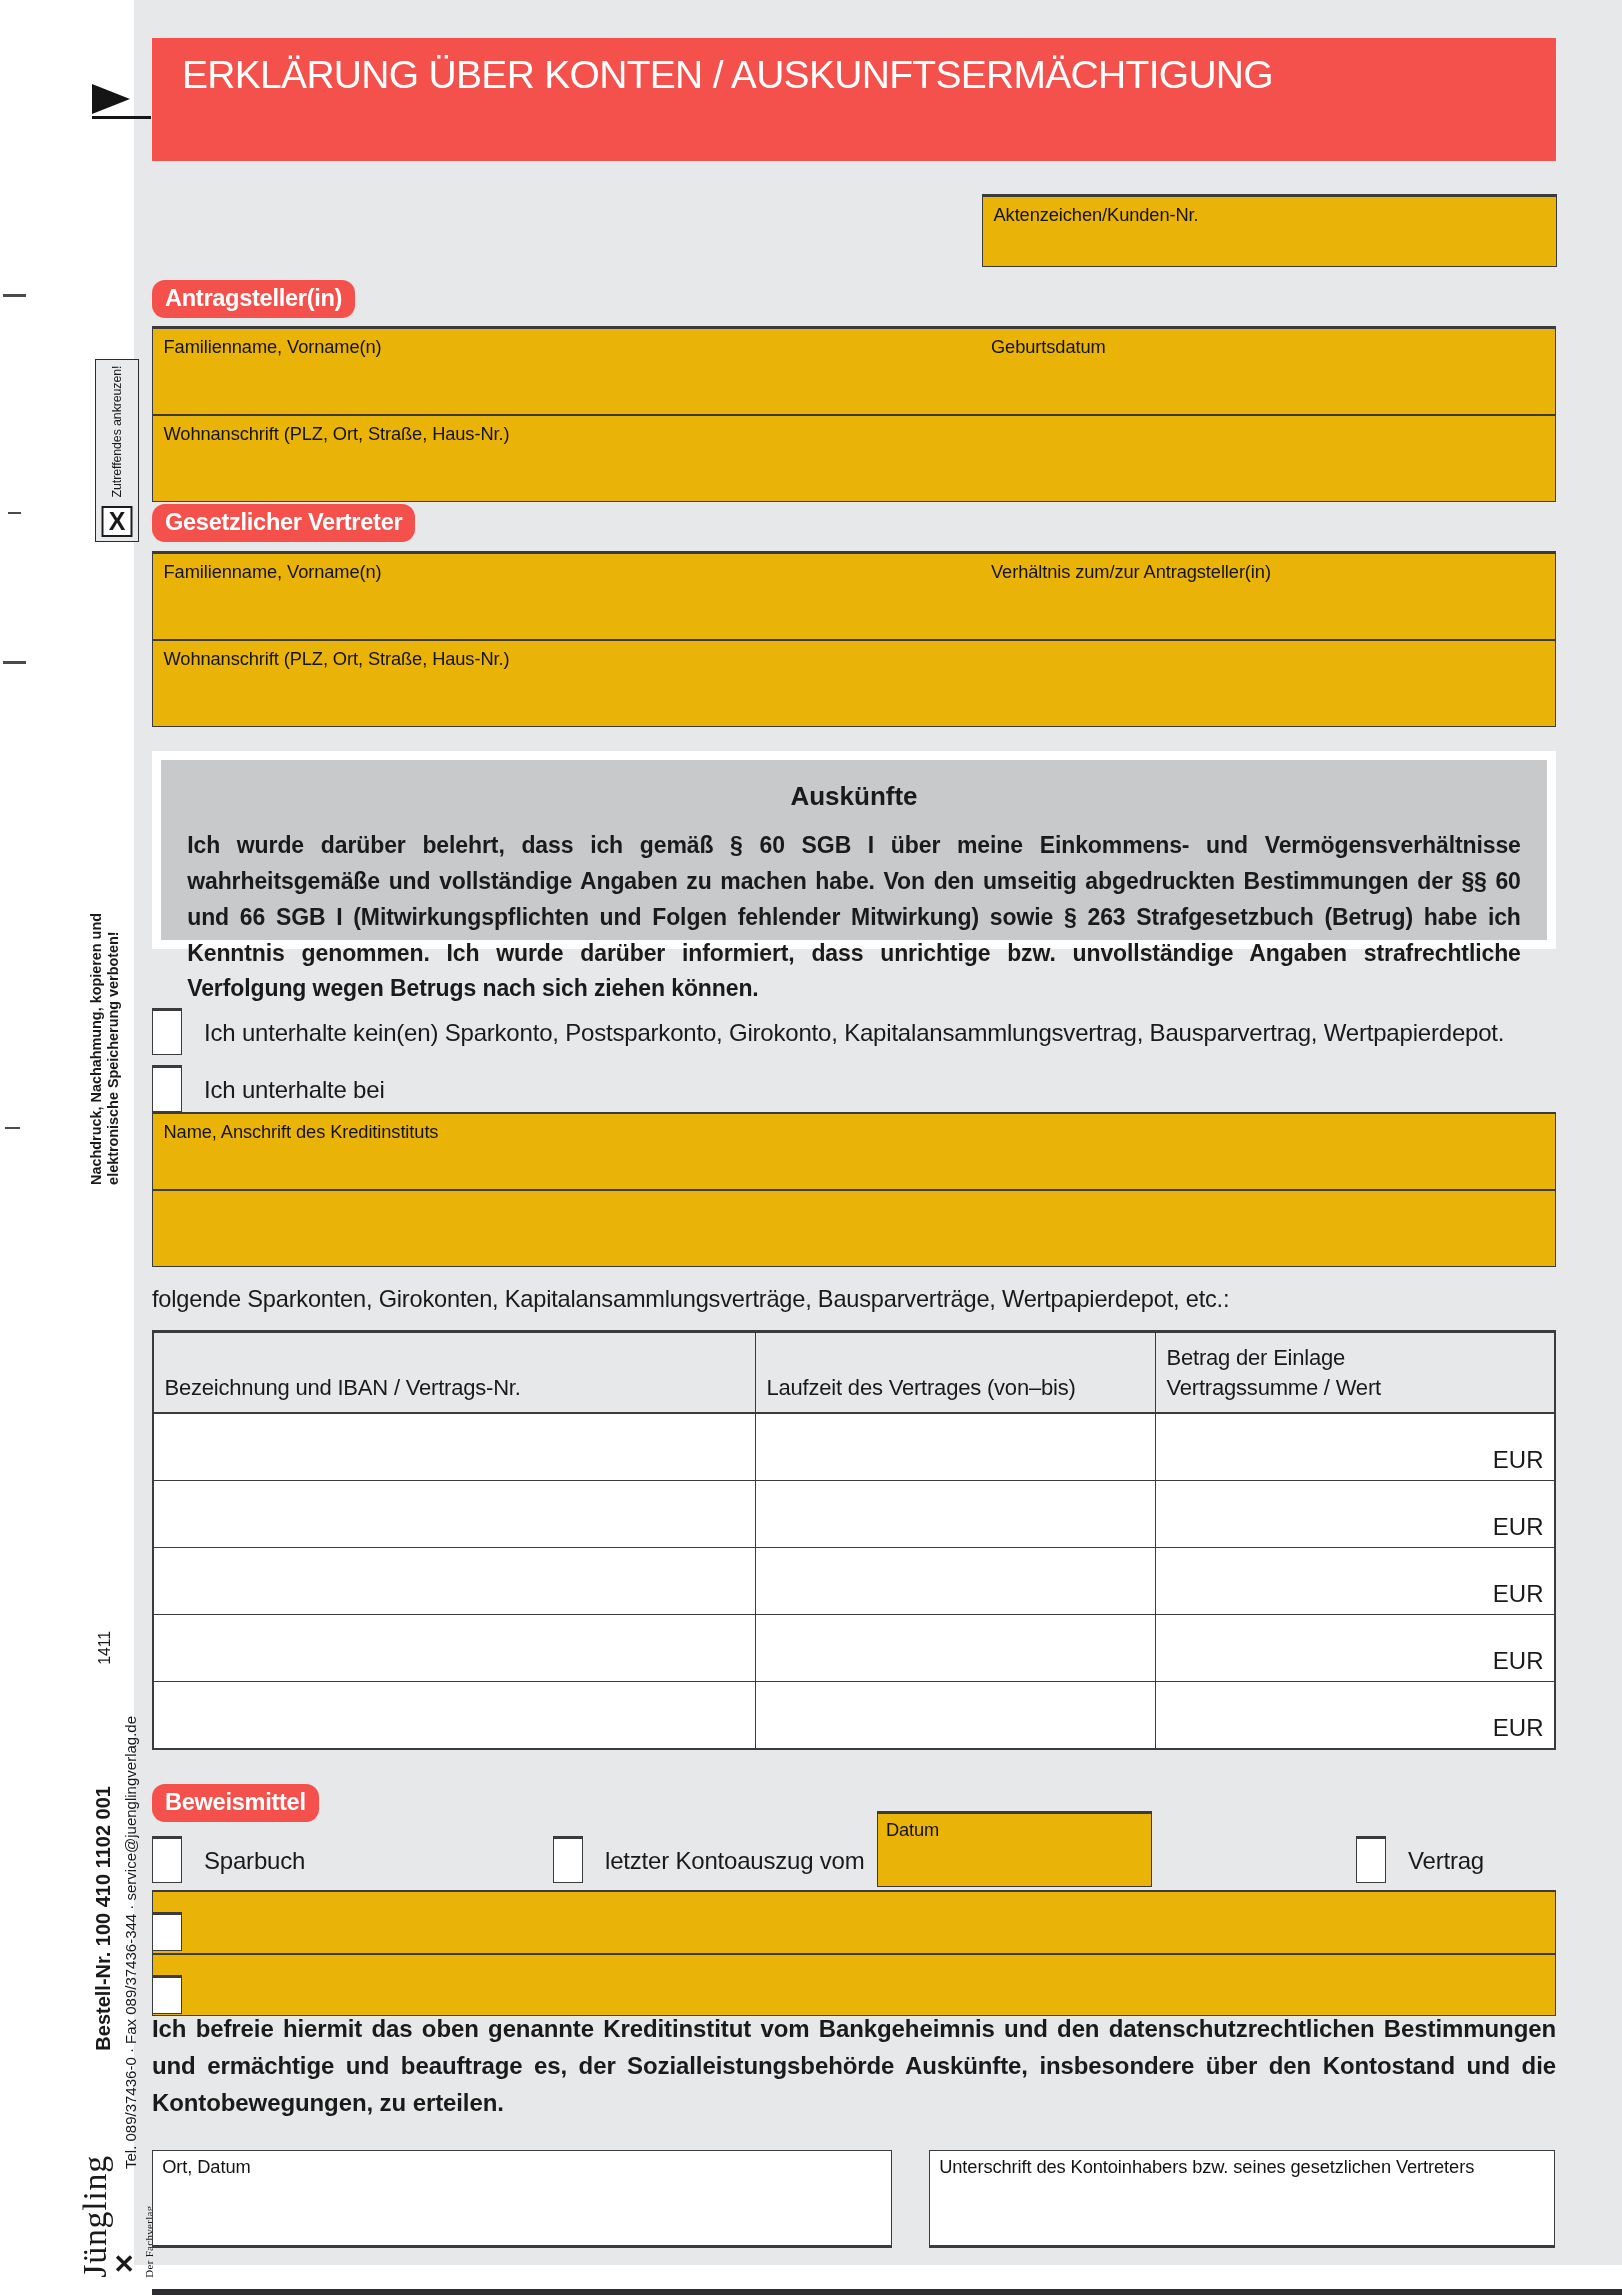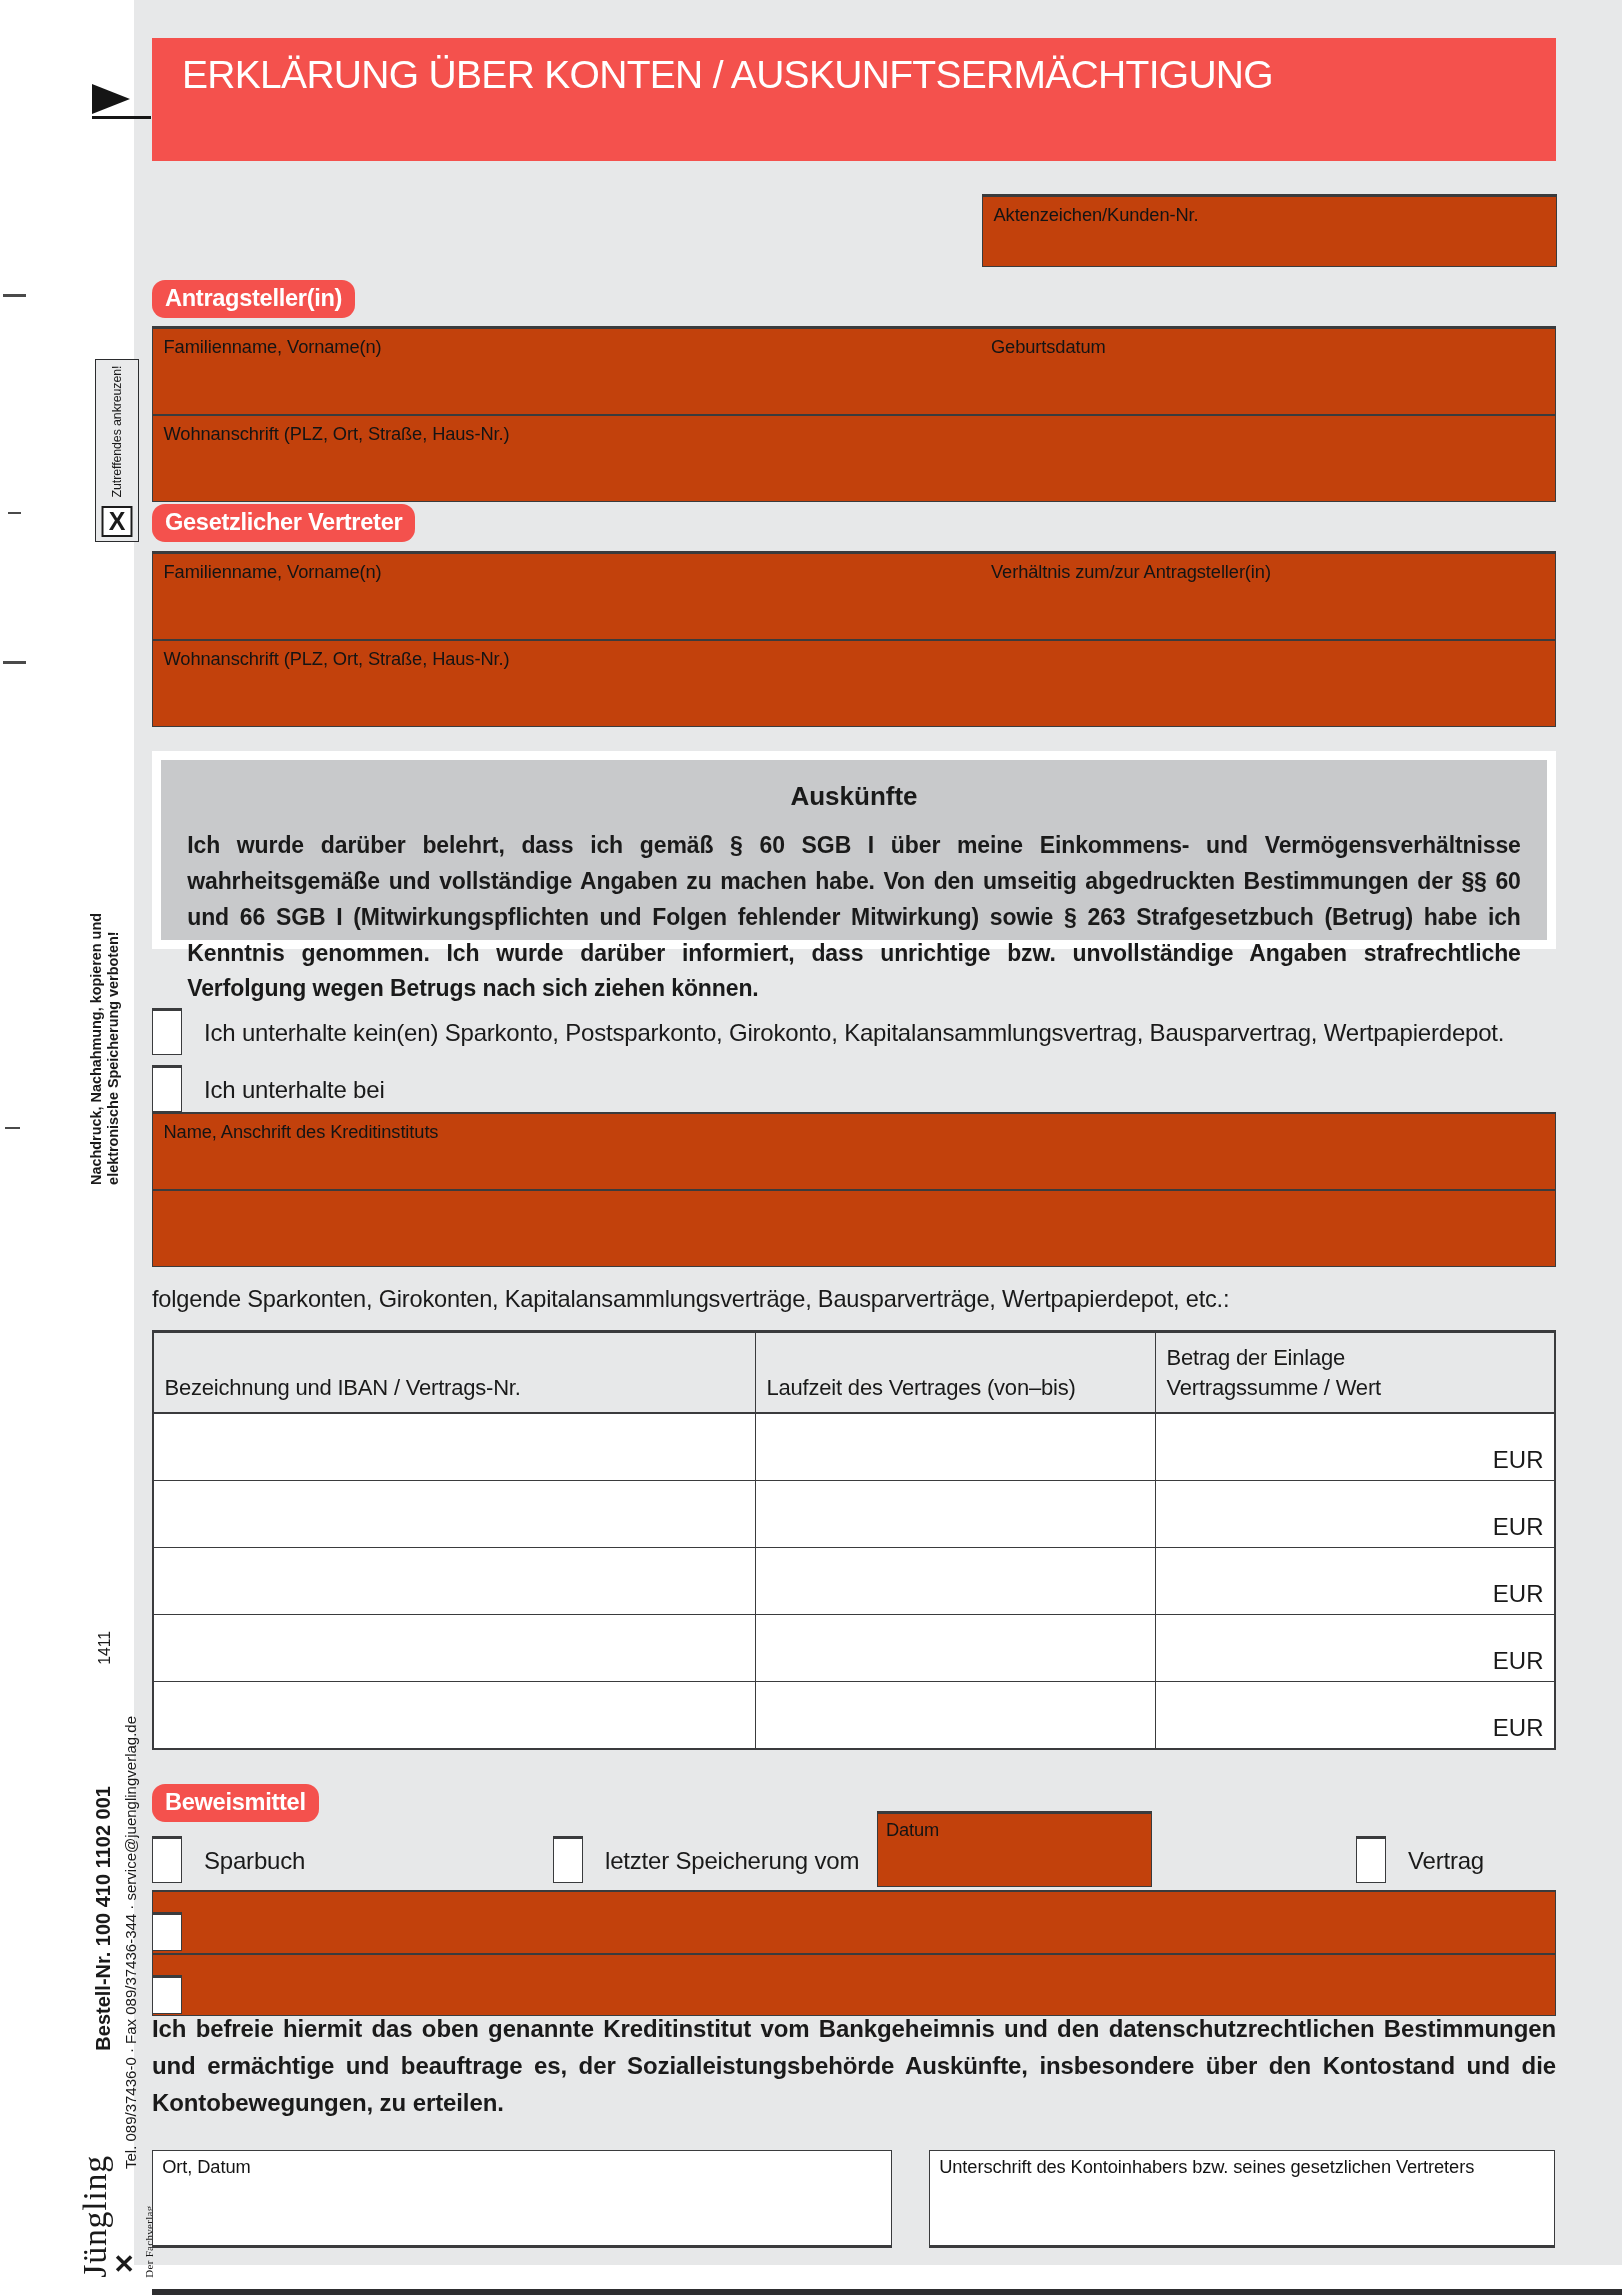--- a/index.html
+++ b/index.html
@@ -21,21 +21,21 @@
 
   
   .corner-tri { position:absolute; left:92px; top:84px; width:0; height:0;
     border-left:38px solid #151515; border-top:15px solid transparent; border-bottom:15px solid transparent; }
   .corner-rule { position:absolute; left:92px; top:116px; width:59px; height:2.6px; background:#151515; }
 
   
   .fold { position:absolute; background:#4a4a4a; }
 
   
-  .fbox { position:absolute; background:#c2410c; border:1.3px solid #3a3b3d; border-top-width:3.9px; box-sizing:border-box; }
+  .fbox { position:absolute; background:#eab308; border:1.3px solid #3a3b3d; border-top-width:3.9px; box-sizing:border-box; }
   .frow { position:relative; box-sizing:border-box; }
   .frow + .frow { border-top:2px solid #3a3b3d; }
   .flabel { position:absolute; left:10.5px; top:6.5px; font-size:18.3px; color:#141414; letter-spacing:-0.1px; white-space:nowrap; }
   .flabel.mid { left:838px; }
 
   
   .sec-label { position:absolute; background:#f4514d; color:#ffffff; font-weight:bold; font-size:23.6px;
     line-height:1; padding:6.5px 13px 7.9px; letter-spacing:-0.3px;border-radius:13px; }
 
   
@@ -230,21 +230,21 @@
         </div>
     </div>
   </div>
 
   <div class="sec-label" style="left:152px; top:1784px;">Beweismittel</div>
 
   <div class="cb" style="left:152px; top:1836px;"></div>
   <span class="cb-label" style="left:204px; top:1847px;">Sparbuch</span>
 
   <div class="cb" style="left:553px; top:1836px;"></div>
-  <span class="cb-label" style="left:605px; top:1847px;">letzter Speicherung vom</span>
+  <span class="cb-label" style="left:605px; top:1847px;">letzter Kontoauszug vom</span>
 
   <div class="fbox" style="left:877px; top:1811px; width:275px; height:76px;">
     <span class="flabel" style="left:7.9px; top:5.2px;">Datum</span>
   </div>
 
   <div class="cb" style="left:1356px; top:1836px;"></div>
   <span class="cb-label" style="left:1408px; top:1847px;">Vertrag</span>
 
   <div class="fbox" style="left:152px; top:1890px; width:1404px; border-top-width:2px;">
     <div class="frow" style="height:61px;"></div>

